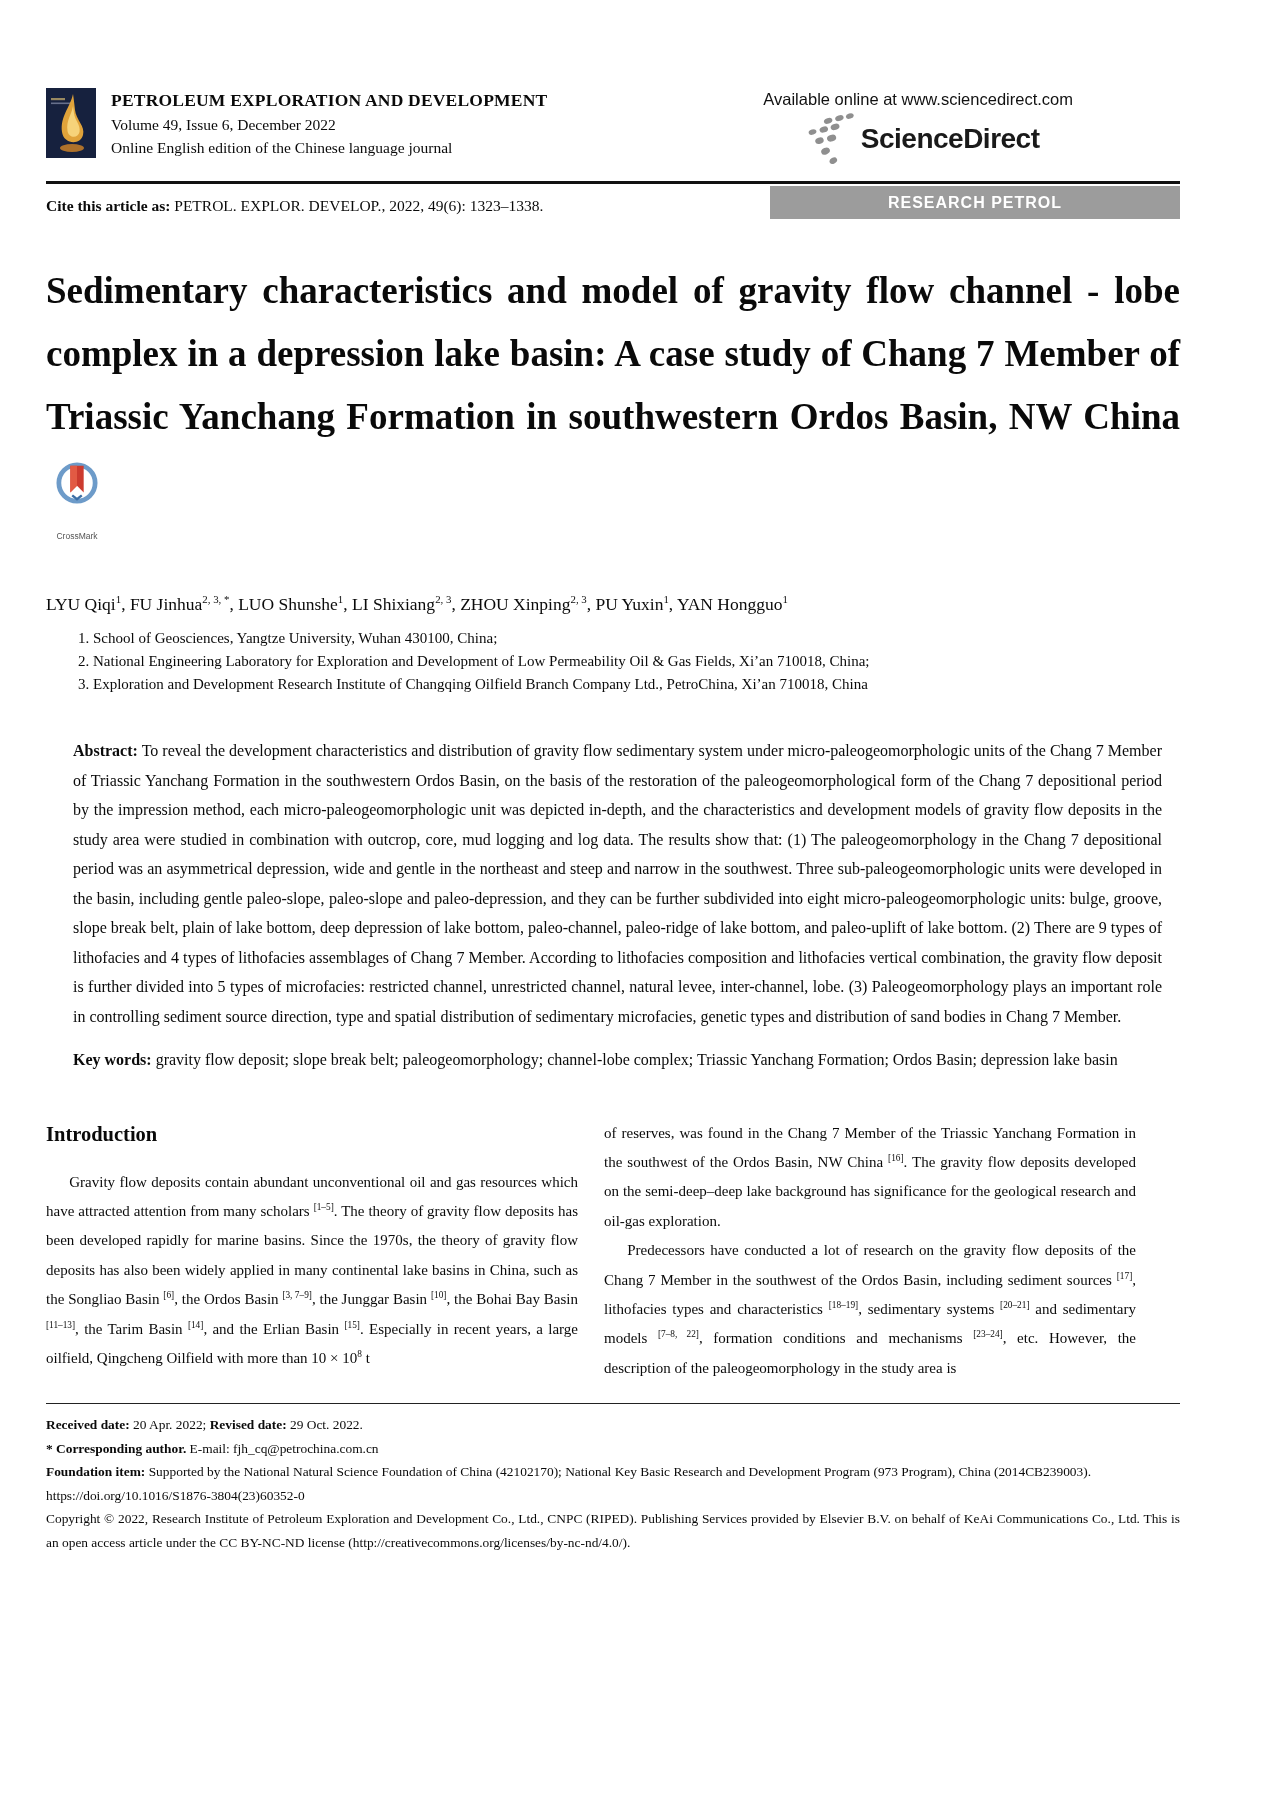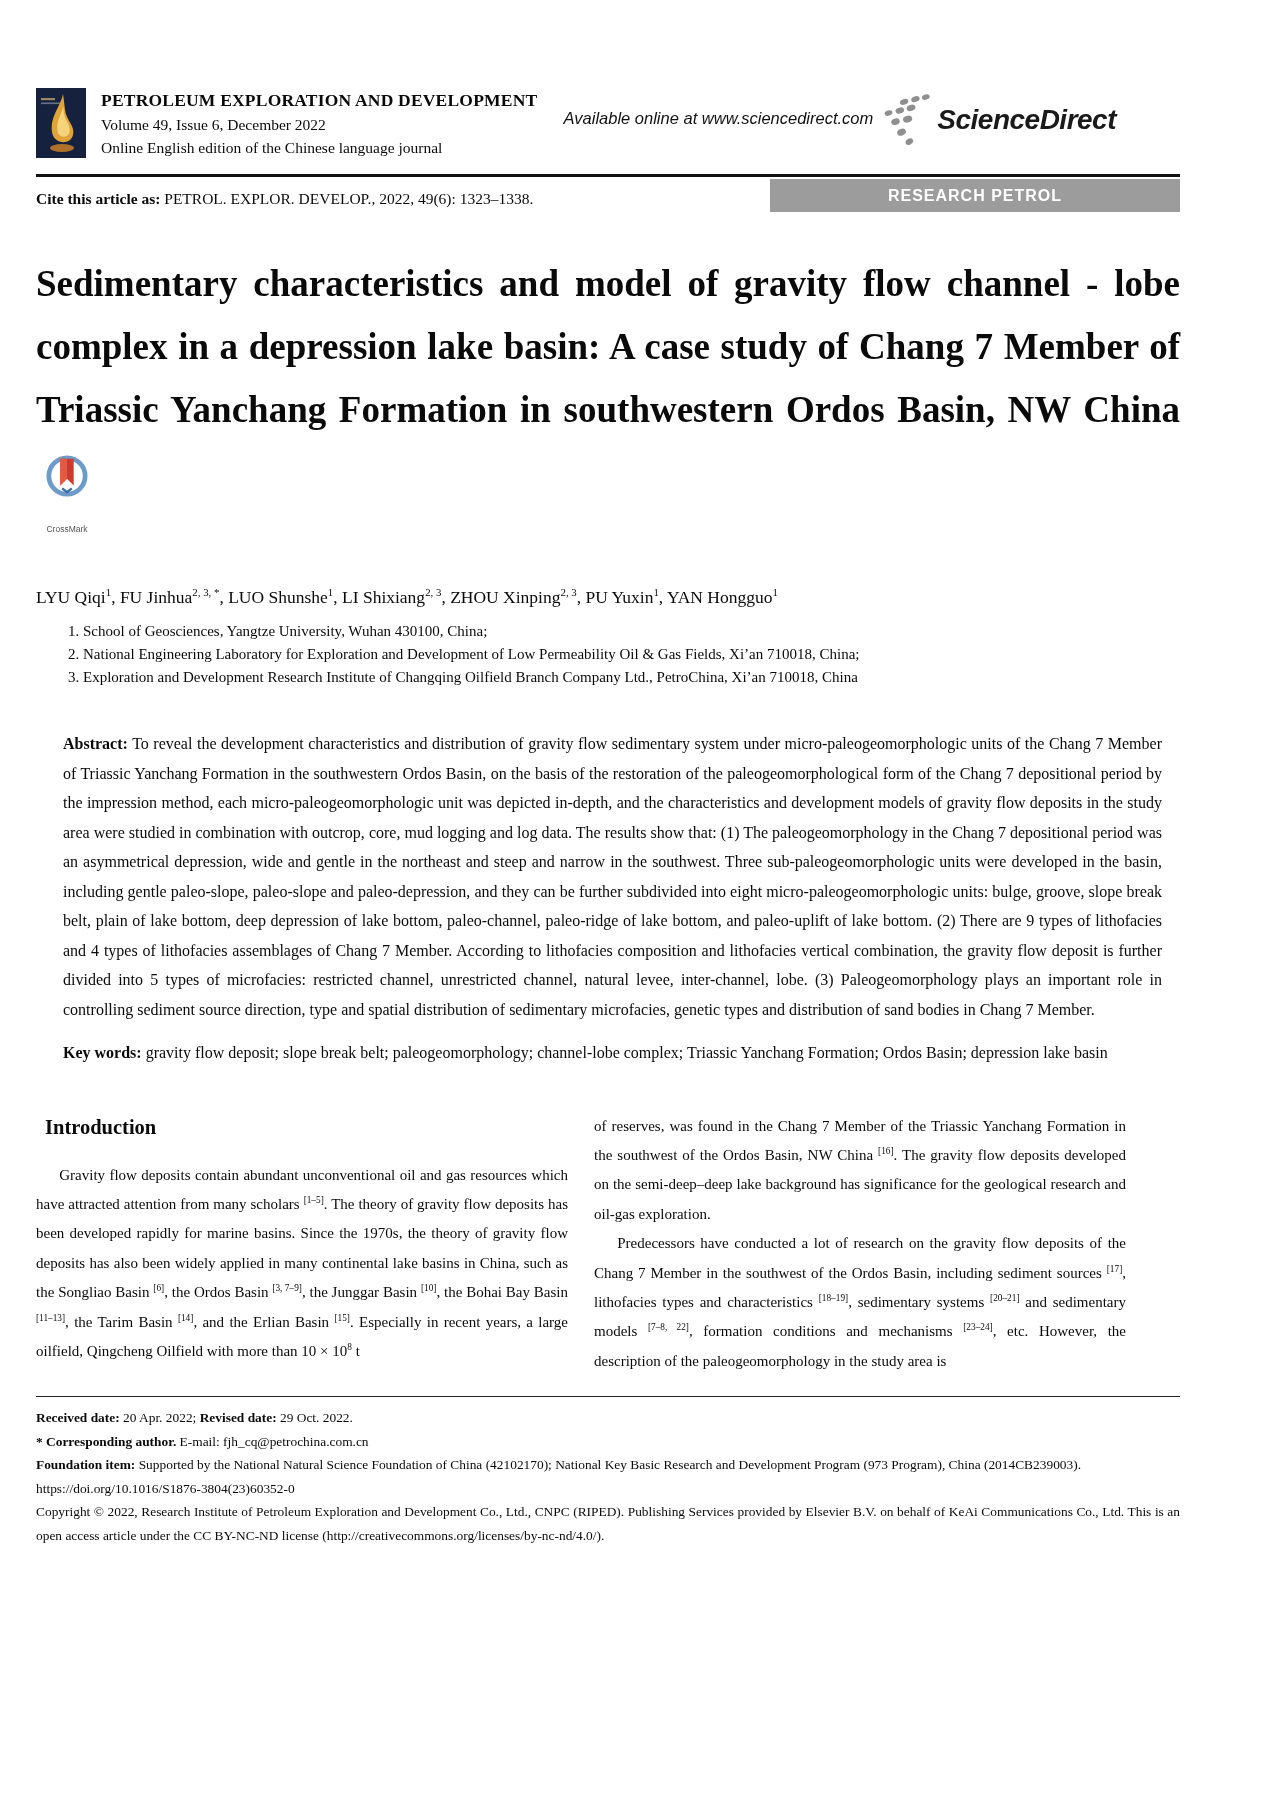--- a/index.html
+++ b/index.html
@@ -3,35 +3,35 @@
 <meta charset="utf-8">
 <title>Paper</title>
 <style>
   * { margin:0; padding:0; box-sizing:border-box; }
   html,body { background:#e8e8e8; }
   .page {
     position:relative;
     width:1269px; height:1795px;
     margin:0 auto;
     background:#ffffff;
-    padding:88px 89px 0 36px;
+    padding:88px 89px 0 46px;
     overflow:hidden;
     font-family:"Liberation Serif","DejaVu Serif",serif;
     color:#0a0a0a;
   }
 
   
   .hdr { display:flex; justify-content:space-between; align-items:flex-start; }
   .hdr-left { display:flex; align-items:flex-start; }
   .cover { width:50px; height:70px; flex:none; }
   .hdr-text { margin-left:15px; padding-top:2px; }
   .jname { font-weight:bold; font-size:17.5px; letter-spacing:0.2px; }
   .jvol, .jed { font-size:15.5px; margin-top:5px; }
-  .hdr-right { display:flex; flex-direction:row; align-items:center; margin-right:64px; padding-top:2px;
-               font-family:"Liberation Sans","DejaVu Sans",sans-serif;font-style:italic; }
+  .hdr-right { display:flex; flex-direction:column; align-items:center; margin-right:107px; padding-top:2px;
+               font-family:"Liberation Sans","DejaVu Sans",sans-serif; }
   .avail { font-size:16.5px; color:#111; }
   .sd-logo { display:flex; align-items:center; margin-top:4px; cursor:pointer; }
   .sd-dots { width:64px; height:52px; display:inline-block; }
   .sd-text { font-size:28px; font-weight:bold; color:#1a1a1a; letter-spacing:-0.5px; }
 
   
   .rule { height:3px; background:#111; margin-top:16px; }
   .cite-row { display:flex; justify-content:space-between; align-items:center;gap:41px; }
   .cite { font-size:15.5px; padding-top:8px; }
   .cite b { font-weight:bold; }
@@ -66,21 +66,21 @@
   }
   .keywords {
     margin:14px 18px 0 27px;
     font-size:16px; line-height:29.5px; text-align:justify;
   }
   .abstract b, .keywords b { font-weight:bold; }
 
   
   .body-cols { display:flex; gap:26px; margin-top:44px; }
   .col { width:532px; flex:none; }
-  .intro-h { font-size:20.5px; font-weight:bold; margin:4px 0 22px 9px; }
+  .intro-h { font-size:20.5px; font-weight:bold; margin:4px 0 22px 0; }
   .col p { font-size:15px; line-height:29.4px; text-align:justify; }
   .col p.indent { text-indent:1.55em; }
   .col p + p { margin-top:0; }
 
   
   .footnotes { margin-top:20px; border-top:1px solid #222; padding-top:9px; }
   .fn { font-size:13.4px; line-height:23.5px; text-align:justify; }
   .fn b { font-weight:bold; }
   .doi { font-size:13.4px; line-height:23.5px; }
 </style>

